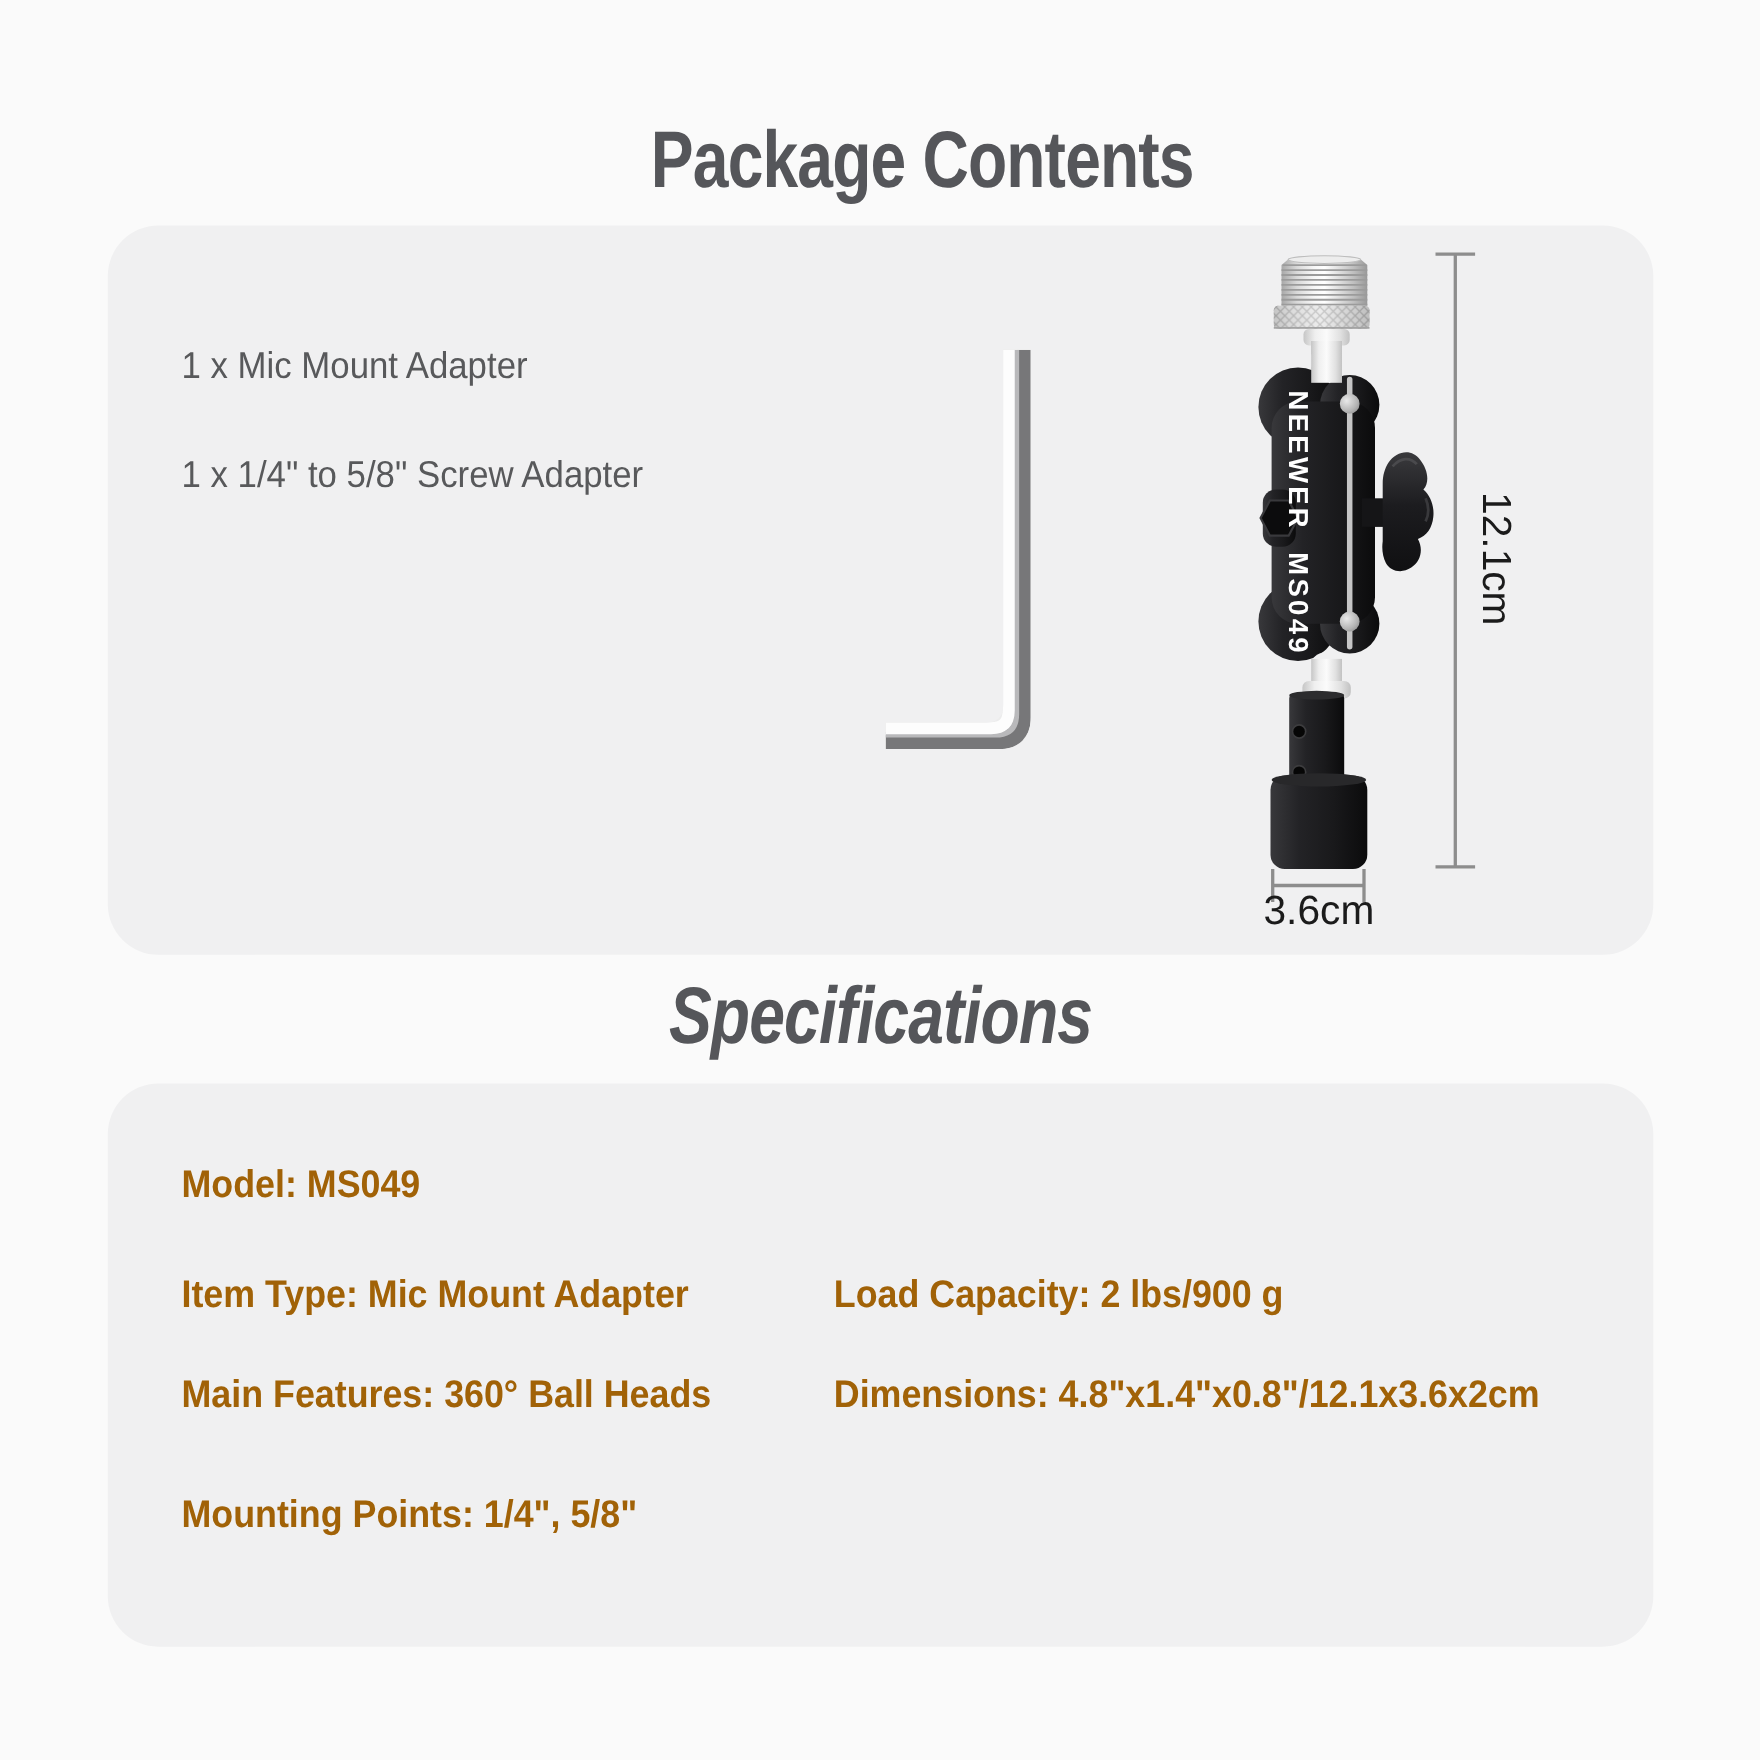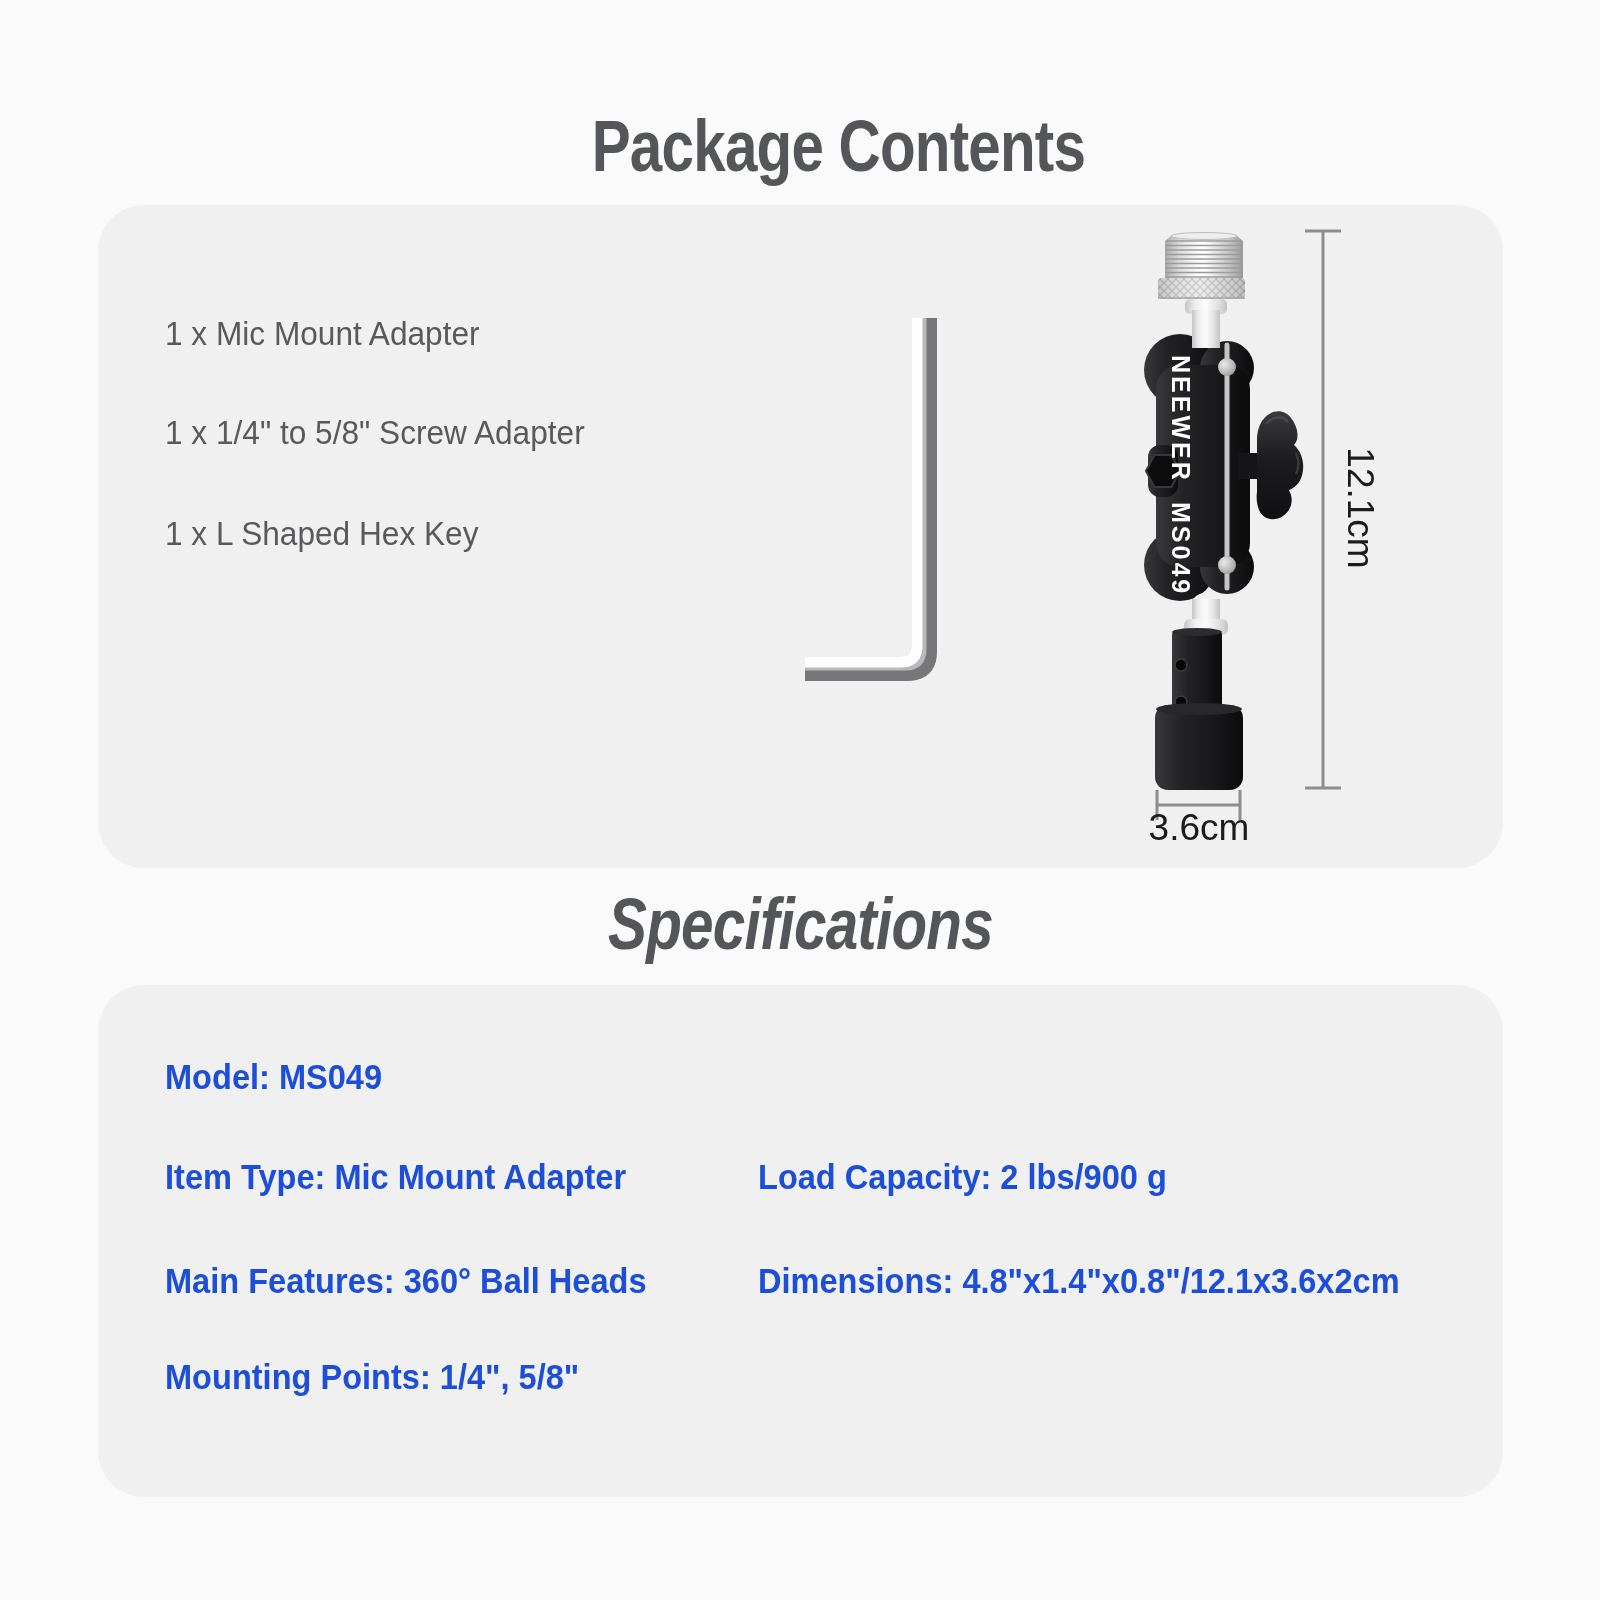--- a/index.html
+++ b/index.html
@@ -23,41 +23,40 @@
   }
   .panel-package{top:205px;height:663px;text-align:right;}
   .panel-specs{top:985px;height:512px;}
   .pkg-item{
     position:absolute;left:67px;height:40px;line-height:40px;
     font-size:34px;color:#58595b;white-space:nowrap;
   }
   .squish{display:inline-block;transform:scaleX(0.93);transform-origin:left center;}
   .spec-item{
     position:absolute;height:40px;line-height:40px;
-    font-size:35px;font-weight:bold;color:#1d4ed8;white-space:nowrap;
+    font-size:35px;font-weight:bold;color:#a16207;white-space:nowrap;
   }
   .col-l{left:67px;} .col-r{left:660px;}
-  .r1{top:72px;} .r2{top:172px;} .r3{top:276px;} .r4{top:372px;}
+  .r1{top:72px;} .r2{top:172px;} .r3{top:263px;} .r4{top:372px;}
   .hexkey-svg{position:absolute;left:692px;top:95px;}
   .product-svg{position:absolute;left:1022px;top:10px;}
   svg text{font-family:"Liberation Sans","DejaVu Sans",sans-serif;}
   .dim-label{font-size:37px;fill:#1b1b1b;}
   .brand-label{font-size:25px;font-weight:bold;fill:#ffffff;letter-spacing:3px;}
 </style>
 </head>
 <body>
 
 <div class="page">
 
   <h1 class="h-pkg"><span class="cond">Package Contents</span></h1>
 
   <section class="panel panel-package">
     <div class="pkg-item" style="top:108px"><span class="squish">1 x Mic Mount Adapter</span></div>
     <div class="pkg-item" style="top:207px"><span class="squish">1 x 1/4" to 5/8" Screw Adapter</span></div>
-    <div class="pkg-item" style="top:308px"><span class="squish">1 x L Shaped Hex Key</span></div>
 
     <svg class="hexkey-svg" width="160" height="395" viewBox="0 0 160 395">
       <defs>
         <clipPath id="keyclip">
           <path d="M122,18 H147 V352 Q147,381 118,381 H15 V357 H106 Q122,357 122,341 Z"></path>
         </clipPath>
       </defs>
       <path d="M122,18 H147 V352 Q147,381 118,381 H15 V357 H106 Q122,357 122,341 Z" fill="#ececec"></path>
       <g clip-path="url(#keyclip)">
         <path d="M141,18 V350 Q141,375 116,375 H15" stroke="#777779" stroke-width="13" fill="none"></path>

